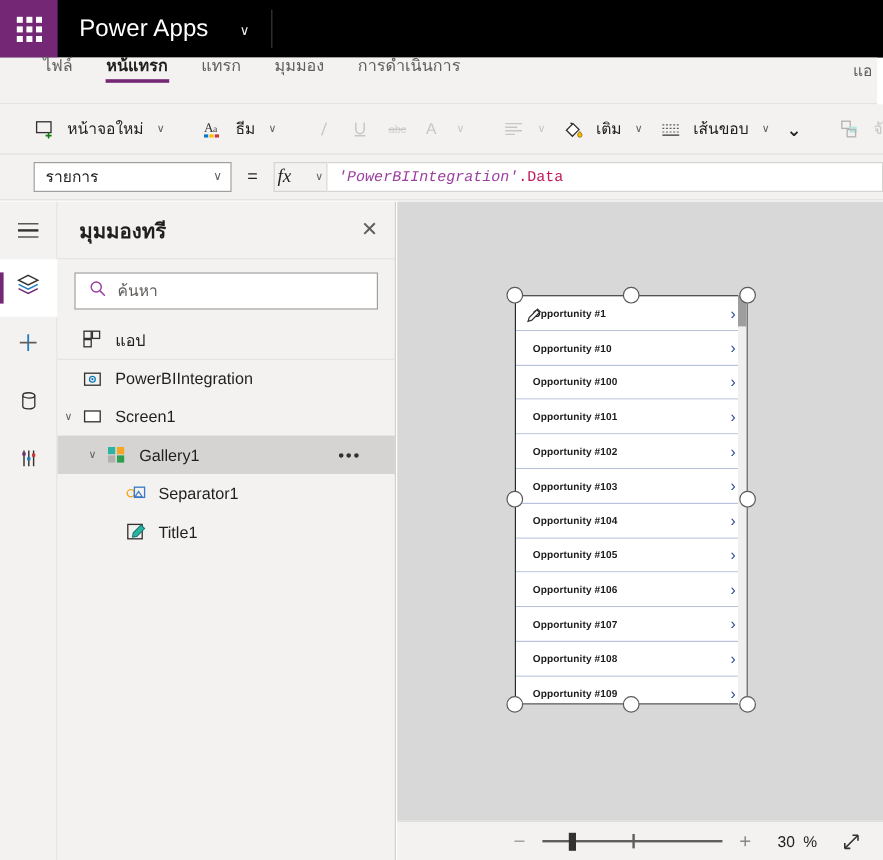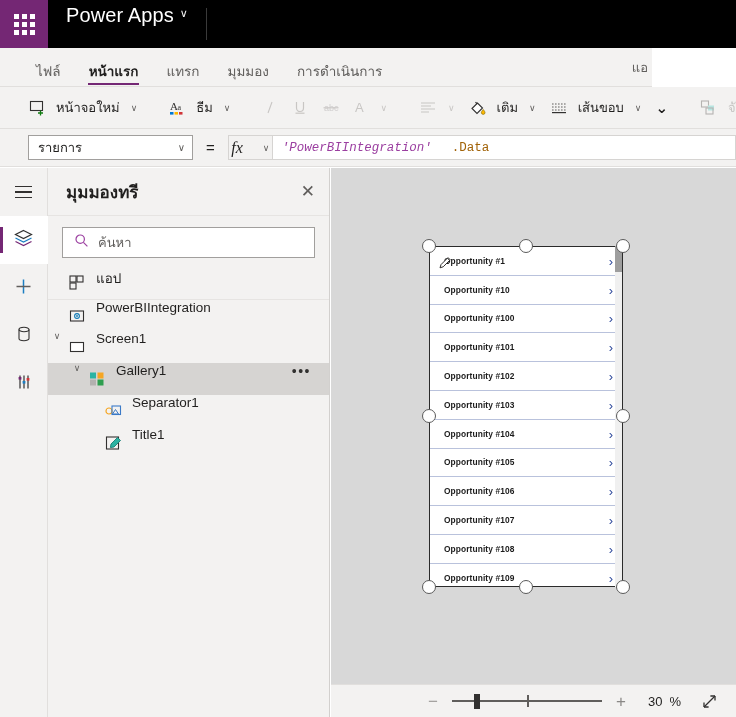--- a/index.html
+++ b/index.html
@@ -21,34 +21,34 @@
     width: 48px; height: 48px; background: #742774;
     display: flex; align-items: center; justify-content: center;
     cursor: pointer;
   }
   .waffle-grid {
     display: grid; grid-template-columns: repeat(3, 5px);
     grid-template-rows: repeat(3, 5px); gap: 3px;
   }
   .waffle-grid i { background: #ffffff; display: block; width: 5px; height: 5px; }
   .brand {
-    display: flex; gap: 6px;
-    padding: 4px 18px; color: #ffffff;
+    display: flex; align-items: center; gap: 26px;
+    padding: 16px 18px; color: #ffffff;
   }
   .brand-name { font-size: 20px; font-weight: 400; letter-spacing: .1px; white-space: nowrap; }
   .brand-caret { font-size: 11px; color: #ffffff; opacity: .95; margin-top: 3px; }
   .topbar-divider {
     width: 1px; background: #3a3a3a; margin: 8px 0;
   }
 
   
   .tabstrip {
-    position: absolute; top: 48px; left: 0; width: 652px; height: 39px;
+    position: absolute; top: 48px; left: 0; width: 731px; height: 39px;
     background: #f3f2f1; border-bottom: 1px solid #e1dfdd;
-    display: flex; align-items: flex-end; padding-left: 22px; gap: 0;
+    display: flex; align-items: flex-start; padding-left: 22px; gap: 0;
   }
   .tab {
     position: relative; padding: 0 14px 8px 14px; font-size: 13.5px;
     color: #605e5c; cursor: pointer; white-space: nowrap; line-height: 1;
   }
   .tab.active { color: #201f1e; font-weight: 700; }
   .tab.active::after {
     content: ""; position: absolute; left: 13px; right: 13px; bottom: 1px;
     height: 2.5px; background: #742774;
   }
@@ -94,21 +94,21 @@
     cursor: pointer;
   }
   .fx-lbl { font-family: "Liberation Serif", serif; font-style: italic; font-size: 16px; color: #201f1e; }
   .formula-input {
     flex: 1; height: 25px; background: #ffffff; border: 1px solid #d6d4d2;
     border-left: none; display: flex; align-items: center; padding-left: 9px;
     font-family: "Liberation Mono", "DejaVu Sans Mono", monospace;
     font-size: 12.5px; cursor: text; overflow: hidden; white-space: nowrap;
   }
   .f-str { color: #9b3fa0; font-style: italic; }
-  .f-prop { color: #a16207; margin-left: 20px; }
+  .f-prop { color: #be185d; }
 
   
   .rail {
     position: absolute; top: 168px; left: 0; width: 48px; height: 549px;
     background: #f3f2f1; border-right: 1px solid #e1dfdd;
     display: flex; flex-direction: column; align-items: center;
   }
   .rail-item {
     position: relative; width: 48px; height: 48px;
     display: flex; align-items: center; justify-content: center; cursor: pointer;
@@ -133,22 +133,22 @@
   }
   .tree-title { font-size: 17px; font-weight: 700; color: #201f1e; }
   .tree-close { font-size: 17px; color: #605e5c; cursor: pointer; line-height: 1; font-weight: 300; }
   .tree-search-wrap { padding: 11px 14px 9px 14px; }
   .tree-search {
     height: 31px; background: #ffffff; border: 1px solid #a19f9d;
     display: flex; align-items: center; gap: 9px; padding: 0 11px; cursor: text;
   }
   .tree-search .ph { font-size: 13px; color: #605e5c; }
   .tnode {
-    height: 32px; display: flex; font-size: 13.5px;
-    color: #201f1e; cursor: pointer; padding-right: 18px;
+    height: 32px; display: flex; align-items: center; font-size: 13.5px;
+    color: #201f1e; cursor: pointer; padding-right: 28px;
   }
   .tnode.sep-top { border-top: 1px solid #e6e4e2; }
   .tnode.sel { background: #d6d4d2; }
   .tnode .chev { width: 18px; text-align: center; font-size: 9px; color: #605e5c; flex: 0 0 18px; }
   .tnode .tico { width: 22px; display: flex; align-items: center; justify-content: center; flex: 0 0 22px; }
   .tnode .tlabel { margin-left: 8px; white-space: nowrap; }
   .tnode .ellipsis { margin-left: auto; font-size: 14px; color: #323130; letter-spacing: 1.5px; }
 
   
   .canvas {
@@ -221,21 +221,21 @@
     </div>
     <div class="brand">
       <span class="brand-name">Power Apps</span>
       <span class="brand-caret">∨</span>
     </div>
     <div class="topbar-divider"></div>
   </div>
 
   <div class="tabstrip">
     <div class="tab">ไฟล์</div>
-    <div class="tab active">หน้าแรก</div>
+    <div class="tab active">หน้แทรก</div>
     <div class="tab">แทรก</div>
     <div class="tab">มุมมอง</div>
     <div class="tab">การดำเนินการ</div>
     <div class="tab-right">แอ</div>
   </div>
 
   <div class="ribbon">
 
     <div class="rgroup">
       <div class="rbtn">

